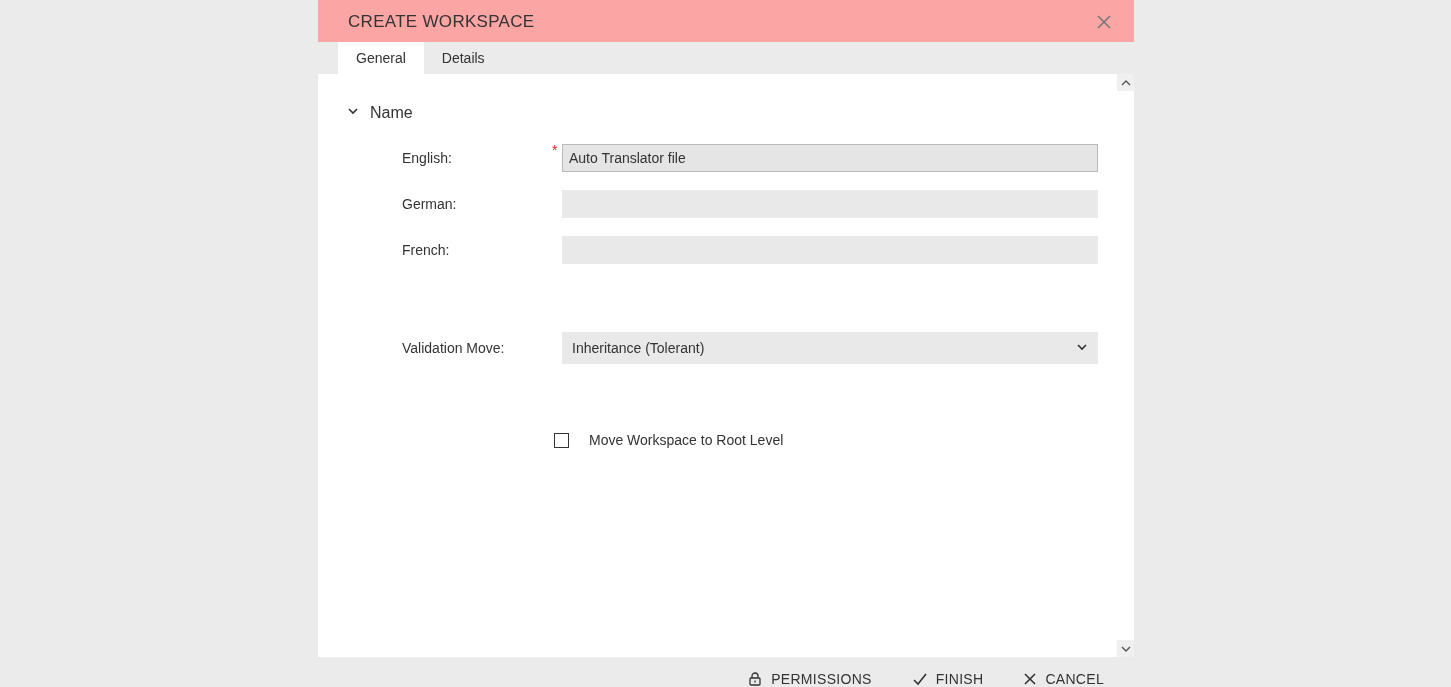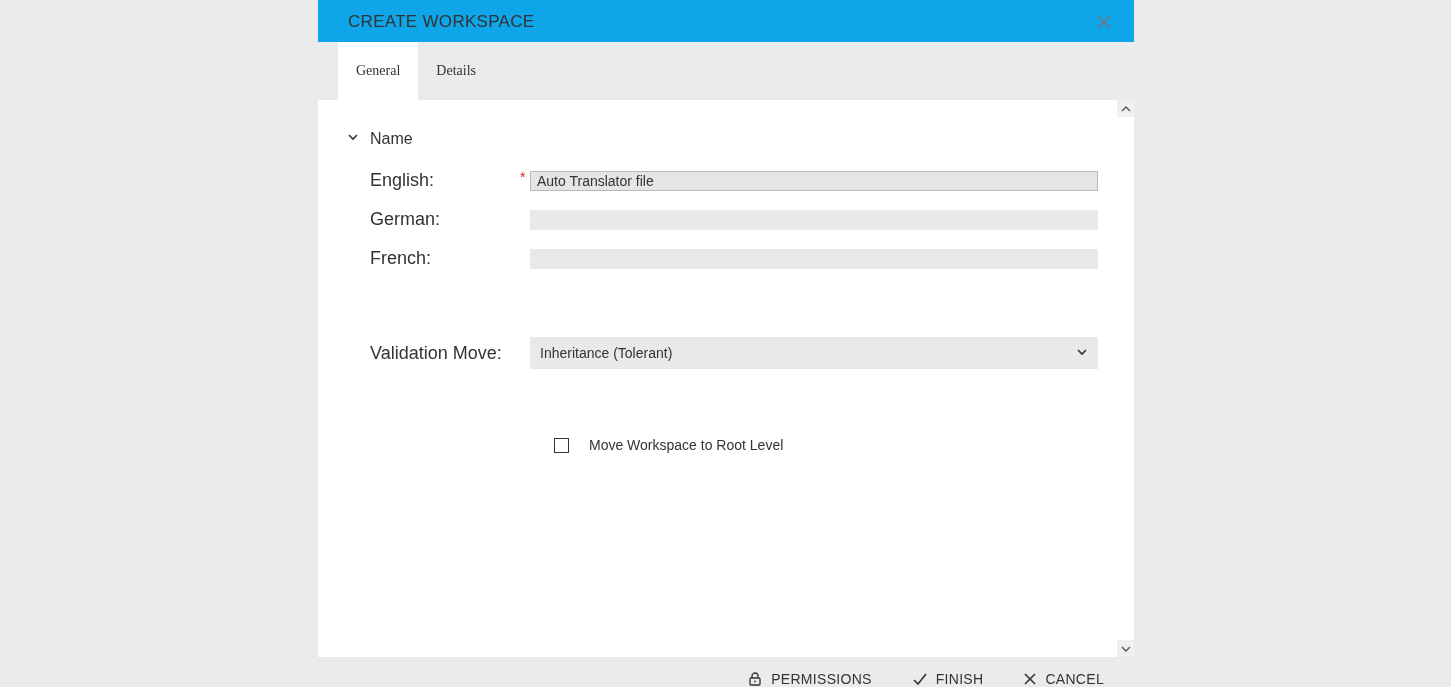--- a/index.html
+++ b/index.html
@@ -18,21 +18,21 @@
     height: 687px;
     background: #ebebeb;
     display: flex;
     flex-direction: column;
   }
   .dialog-header {
     display: flex;
     align-items: center;
     justify-content: space-between;
     padding: 10px 18px 8px 30px;
-    background: #0ea5e9;
+    background: #fca5a5;
   }
   .dialog-title {
     font-size: 17px;
     font-weight: 400;
     letter-spacing: 0.3px;
     color: #333;
   }
   .close-btn {
     width: 24px;
     height: 24px;
@@ -41,26 +41,25 @@
     display: flex;
     align-items: center;
     justify-content: center;
   }
   .tabs {
     display: flex;
     padding-left: 20px;
     background: #ebebeb;
   }
   .tab {
-    padding: 21px 18px;
+    padding: 8px 18px;
     font-size: 14px;
     color: #333;
     cursor: pointer;
     background: transparent;
-    font-family: Liberation Serif, serif;
   }
   .tab.active {
     background: #fff;
   }
   .content-wrap {
     position: relative;
     flex: 1;
     min-height: 0;
     background: #fff;
     margin: 0 0 0 0;
@@ -96,39 +95,40 @@
     display: flex; align-items: center; justify-content: center;
   }
   .field-row {
     display: flex;
     align-items: center;
     margin-bottom: 18px;
     padding-left: 24px;
   }
   .field-label {
     width: 160px;
-    font-size: 18px;
-    color: #333;
+    font-size: 14px;
+    color: #333;
+    margin-left: 32px;
   }
   .field-input-wrap {
     flex: 1;
     position: relative;
     display: flex;
     align-items: center;
   }
   .req {
     color: #d9261c;
     position: absolute;
     left: -10px;
     top: -2px;
     font-size: 14px;
   }
   .text-input {
     width: 100%;
-    height: 20px;
+    height: 28px;
     border: 1px solid #b9b9b9;
     background: #e5e5e5;
     padding: 0 6px;
     font-size: 14px;
     color: #333;
     outline: none;
   }
   .text-input.plain {
     border: none;
     background: #e9e9e9;

